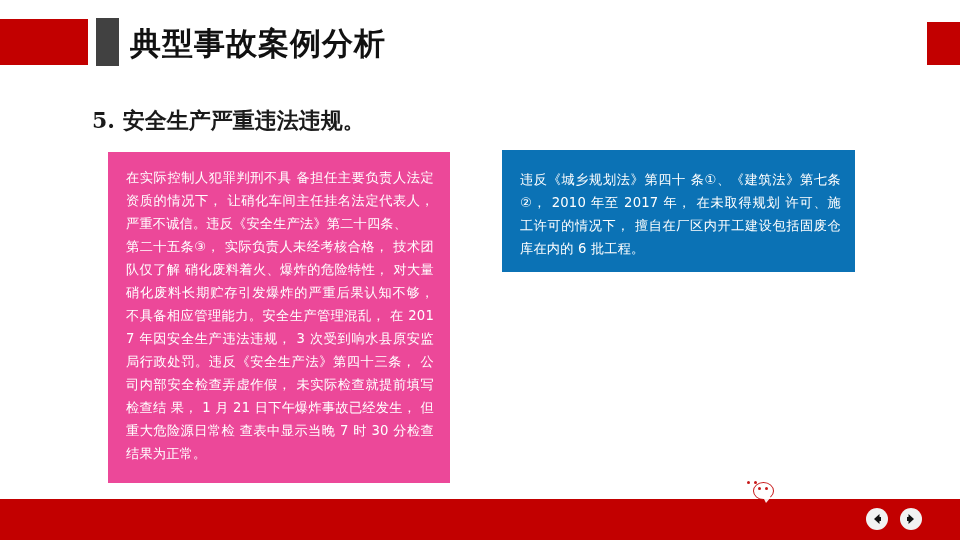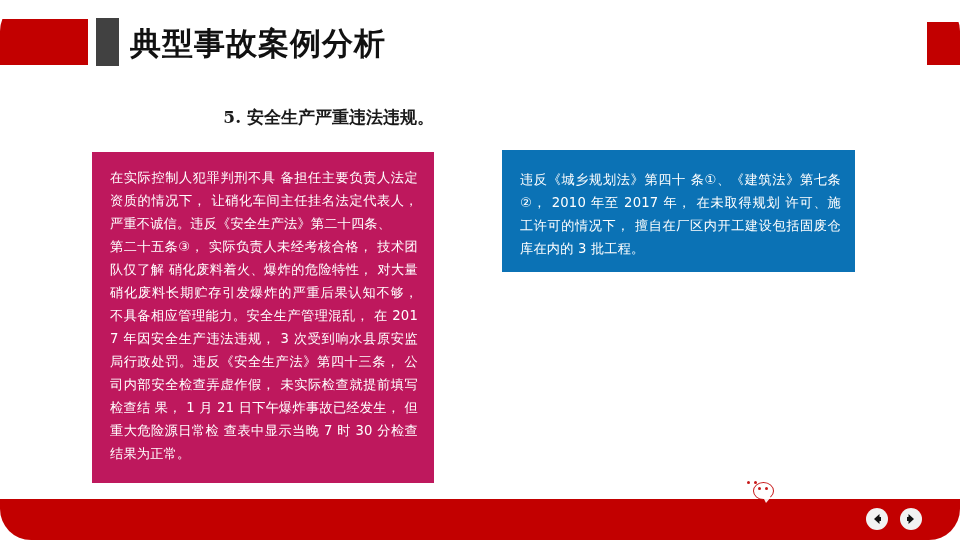--- a/index.html
+++ b/index.html
@@ -9,21 +9,20 @@
   }
   body {
     font-family: "DejaVu Sans", "Liberation Sans", sans-serif;
   }
   #slide {
     position: relative;
     width: 960px;
     height: 540px;
     background: #ffffff;
     overflow: hidden;
-    border-radius: 31px;
   }
 
   
   .hdr-red-left {
     position: absolute;
     left: 0px;
     top: 19px;
     width: 88px;
     height: 46px;
     background: #c20000;
@@ -54,46 +53,46 @@
     font-weight: bold;
     color: #111111;
     letter-spacing: 1px;
     white-space: nowrap;
   }
 
   
   .col-heading {
     position: absolute;
     font-family: "DejaVu Serif", "Liberation Serif", serif;
-    font-size: 17px;
+    font-size: 22px;
     font-weight: bold;
     color: #1a1a1a;
-    text-align: right;
+    text-align: left;
     white-space: nowrap;
   }
   #heading-left  { left: 92px;  top: 106px; width: 342px; }
   #heading-right { left: 502px; top: 106px; width: 353px; }
 
   .textbox {
     position: absolute;
     box-sizing: border-box;
     color: #ffffff;
     font-size: 13.2px;
     line-height: 23px;
     text-align: justify;
     text-justify: inter-ideograph;
     letter-spacing: 0.2px;
     word-break: break-all;
   }
   #box-left {
-    left: 92px;
+    left: 108px;
     top: 152px;
     width: 342px;
     height: 331px;
-    background: #be185d;
+    background: #ec4899;
     padding: 14px 16px 10px 18px;
   }
   #box-right {
     left: 502px;
     top: 150px;
     width: 353px;
     height: 122px;
     background: #0b72b5;
     padding: 18px 14px 10px 18px;
   }
@@ -199,21 +198,21 @@
   <div class="hdr-red-right"></div>
   <div class="hdr-title">典型事故案例分析</div>
 
   <div class="col-heading" id="heading-left">5. 安全生产严重违法违规。</div>
   <div class="textbox" id="box-left">
     <p class="para">在实际控制人犯罪判刑不具 备担任主要负责人法定资质的情况下， 让硝化车间主任挂名法定代表人， 严重不诚信。违反《安全生产法》第二十四条、</p>
     <p class="para">第二十五条③， 实际负责人未经考核合格， 技术团队仅了解 硝化废料着火、爆炸的危险特性， 对大量硝化废料长期贮存引发爆炸的严重后果认知不够， 不具备相应管理能力。安全生产管理混乱， 在 2017 年因安全生产违法违规， 3 次受到响水县原安监局行政处罚。违反《安全生产法》第四十三条， 公司内部安全检查弄虚作假， 未实际检查就提前填写检查结 果， 1 月 21 日下午爆炸事故已经发生， 但重大危险源日常检 查表中显示当晚 7 时 30 分检查结果为正常。</p>
   </div>
 
   <div class="textbox" id="box-right">
-    <p class="para">违反《城乡规划法》第四十 条①、《建筑法》第七条②， 2010 年至 2017 年， 在未取得规划 许可、施工许可的情况下， 擅自在厂区内开工建设包括固废仓库在内的 3 批工程。</p>
+    <p class="para">违反《城乡规划法》第四十 条①、《建筑法》第七条②， 2010 年至 2017 年， 在未取得规划 许可、施工许可的情况下， 擅自在厂区内开工建设包括固废仓库在内的 6 批工程。</p>
   </div>
 
   <div class="footer-red"></div>
 
   <div class="wm">
     <div class="wm-logo">
       <span class="wm-bubble-back"></span>
       <span class="wm-dot" style="left:5px; top:5px;"></span>
       <span class="wm-dot" style="left:12px; top:5px;"></span>
       <span class="wm-bubble-front"></span>

